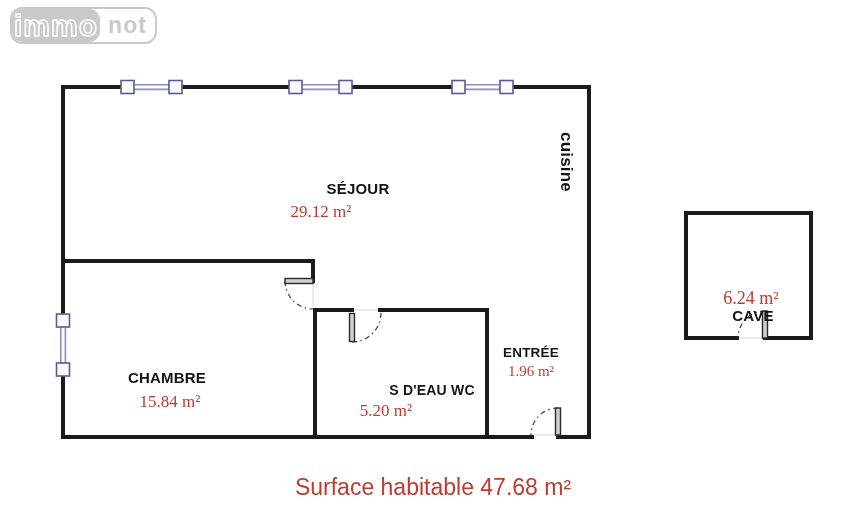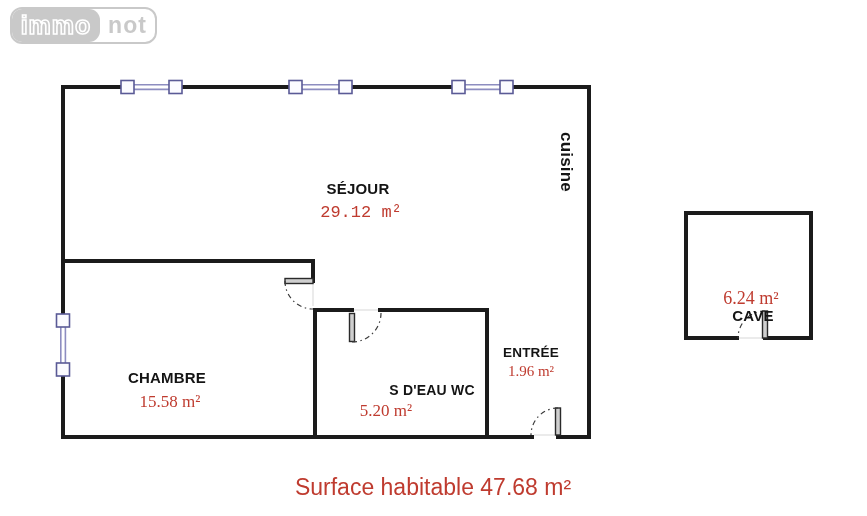--- a/index.html
+++ b/index.html
@@ -10,21 +10,21 @@
   
   .logo{
     position:absolute;left:10px;top:7px;width:147px;height:37px;
     border:2px solid var(--c-logo_gray,#c9c9c9);border-radius:12px;
     display:flex;overflow:hidden;box-sizing:border-box;background:#fff;
   }
   .logo-immo{
     width:88px;background:var(--c-logo_gray,#c9c9c9);
     display:flex;align-items:center;justify-content:center;
     border-radius:0 11px 11px 0;
-    font-weight:bold;font-size:25px;letter-spacing:1px;
+    font-weight:bold;font-size:30px;letter-spacing:1px;
     color:#ffffff;-webkit-text-fill-color:transparent;-webkit-text-stroke:1.6px #ffffff;
   }
   .logo-not{
     flex:1;display:flex;align-items:center;justify-content:center;
     font-weight:bold;font-size:23px;letter-spacing:1px;
     color:var(--c-logo_gray,#c9c9c9);background:#fff;border-radius:14px;
   }
   
   svg.plan{position:absolute;left:0;top:0;}
   .wall{stroke:var(--c-wall,#1b1b1b);stroke-width:4;fill:none;stroke-linecap:square;stroke-linejoin:miter;}
@@ -117,24 +117,24 @@
     <g>
       <path class="wall" d="M 737 338 L 686 338 L 686 213 L 811 213 L 811 338 L 765 338"></path>
       <rect class="door-leaf" x="762.5" y="311" width="5" height="27"></rect>
       <path class="door-arc" d="M 765 311 A 27 27 0 0 0 738 338"></path>
     </g>
   </svg>
 
   <div class="lbl room-name cuisine" style="left:566px;top:162px;">cuisine</div>
 
   <div class="lbl room-name" style="left:350px;top:188px;margin-left:8px;">SÉJOUR</div>
-  <div class="lbl room-area" style="left:361px;top:212px;font-family:Liberation Mono, monospace;">29.12 m²</div>
+  <div class="lbl room-area" style="left:321px;top:212px;">29.12 m²</div>
 
   <div class="lbl room-name" style="left:167px;top:377px;">CHAMBRE</div>
-  <div class="lbl room-area" style="left:170px;top:402px;">15.58 m²</div>
+  <div class="lbl room-area" style="left:170px;top:402px;">15.84 m²</div>
 
   <div class="lbl room-name" style="left:392px;top:390px;font-size:14px;margin-left:40px;">S D'EAU WC</div>
   <div class="lbl room-area" style="left:386px;top:411px;">5.20 m²</div>
 
   <div class="lbl room-name" style="left:531px;top:352px;font-size:13.5px;">ENTRÉE</div>
   <div class="lbl room-area" style="left:531px;top:371px;font-size:15px;">1.96 m²</div>
 
   <div class="lbl room-name" style="left:753px;top:275px;margin-top:40px;">CAVE</div>
   <div class="lbl room-area" style="left:751px;top:298px;font-size:18px;">6.24 m²</div>
 

